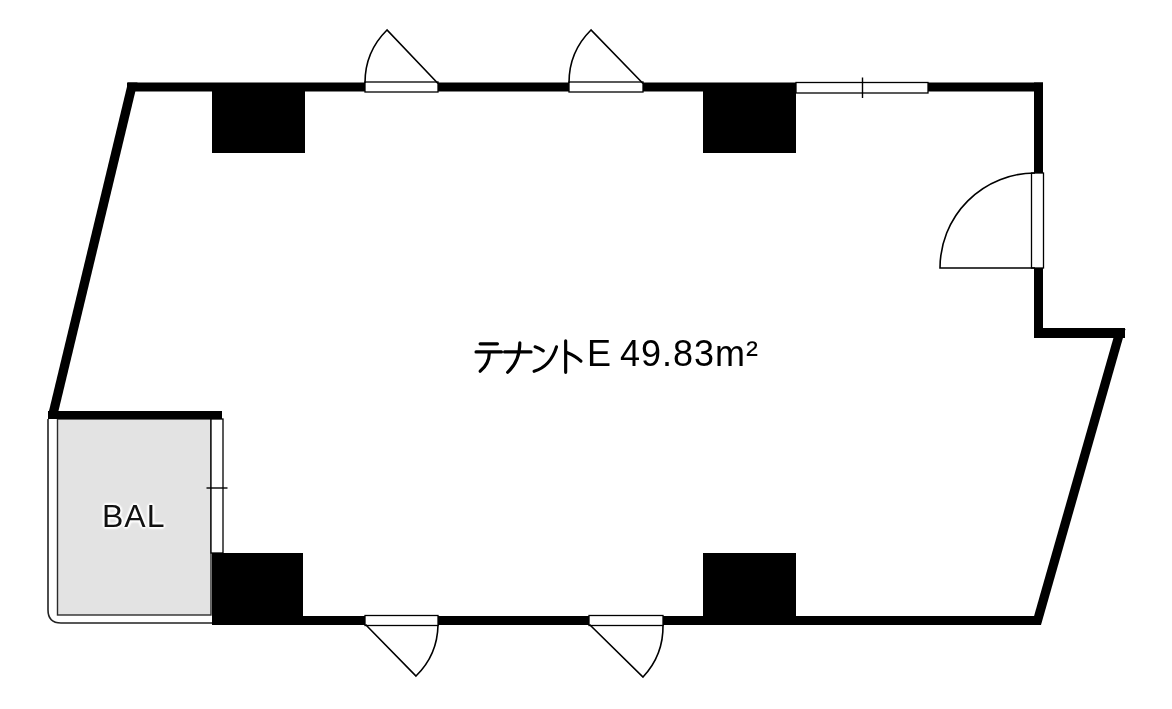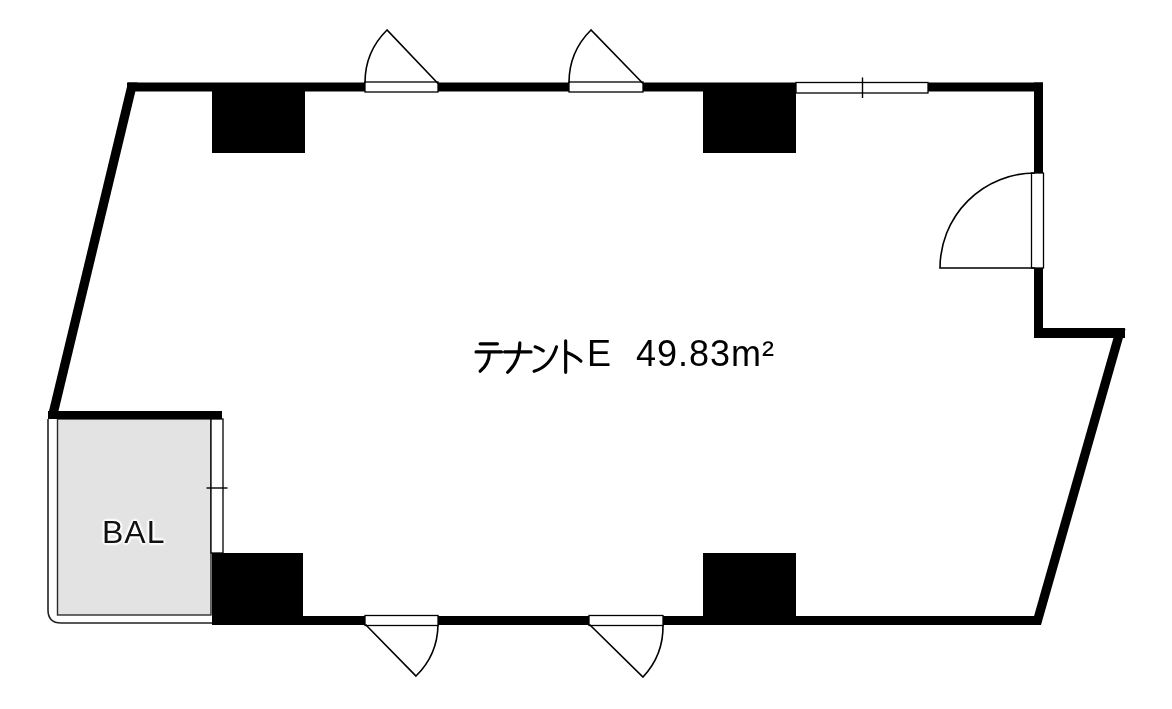--- a/index.html
+++ b/index.html
@@ -17,23 +17,23 @@
   .swing{stroke-width:1.6;fill:none;}
   .bal-rect{stroke:#2b2b2b;stroke-width:1.4;}
   .rail{fill:none;stroke:#222222;stroke-width:1.6;}
   .kana path{stroke:#000000;stroke-width:3.1;fill:none;stroke-linecap:round;stroke-linejoin:round;}
   .room-label{
     position:absolute;left:474px;top:333px;
     display:flex;align-items:flex-end;
     font-size:36px;color:#000000;letter-spacing:1px;white-space:nowrap;
   }
   .room-label .kana{display:block;margin-right:3px;}
-  .room-label .area{margin-left:24px;}
+  .room-label .area{margin-left:8px;}
   .bal-label{
-    position:absolute;left:102px;top:514px;
+    position:absolute;left:102px;top:498px;
     font-size:32px;color:#111111;letter-spacing:1px;
     text-shadow:0 0 3px #ffffff,0 0 3px #ffffff,0 0 3px #ffffff,
                 -2px 0 2px #ffffff,2px 0 2px #ffffff,0 -2px 2px #ffffff,0 2px 2px #ffffff;
   }
 </style>
 </head>
 <body>
 
 <div class="stage">
 

